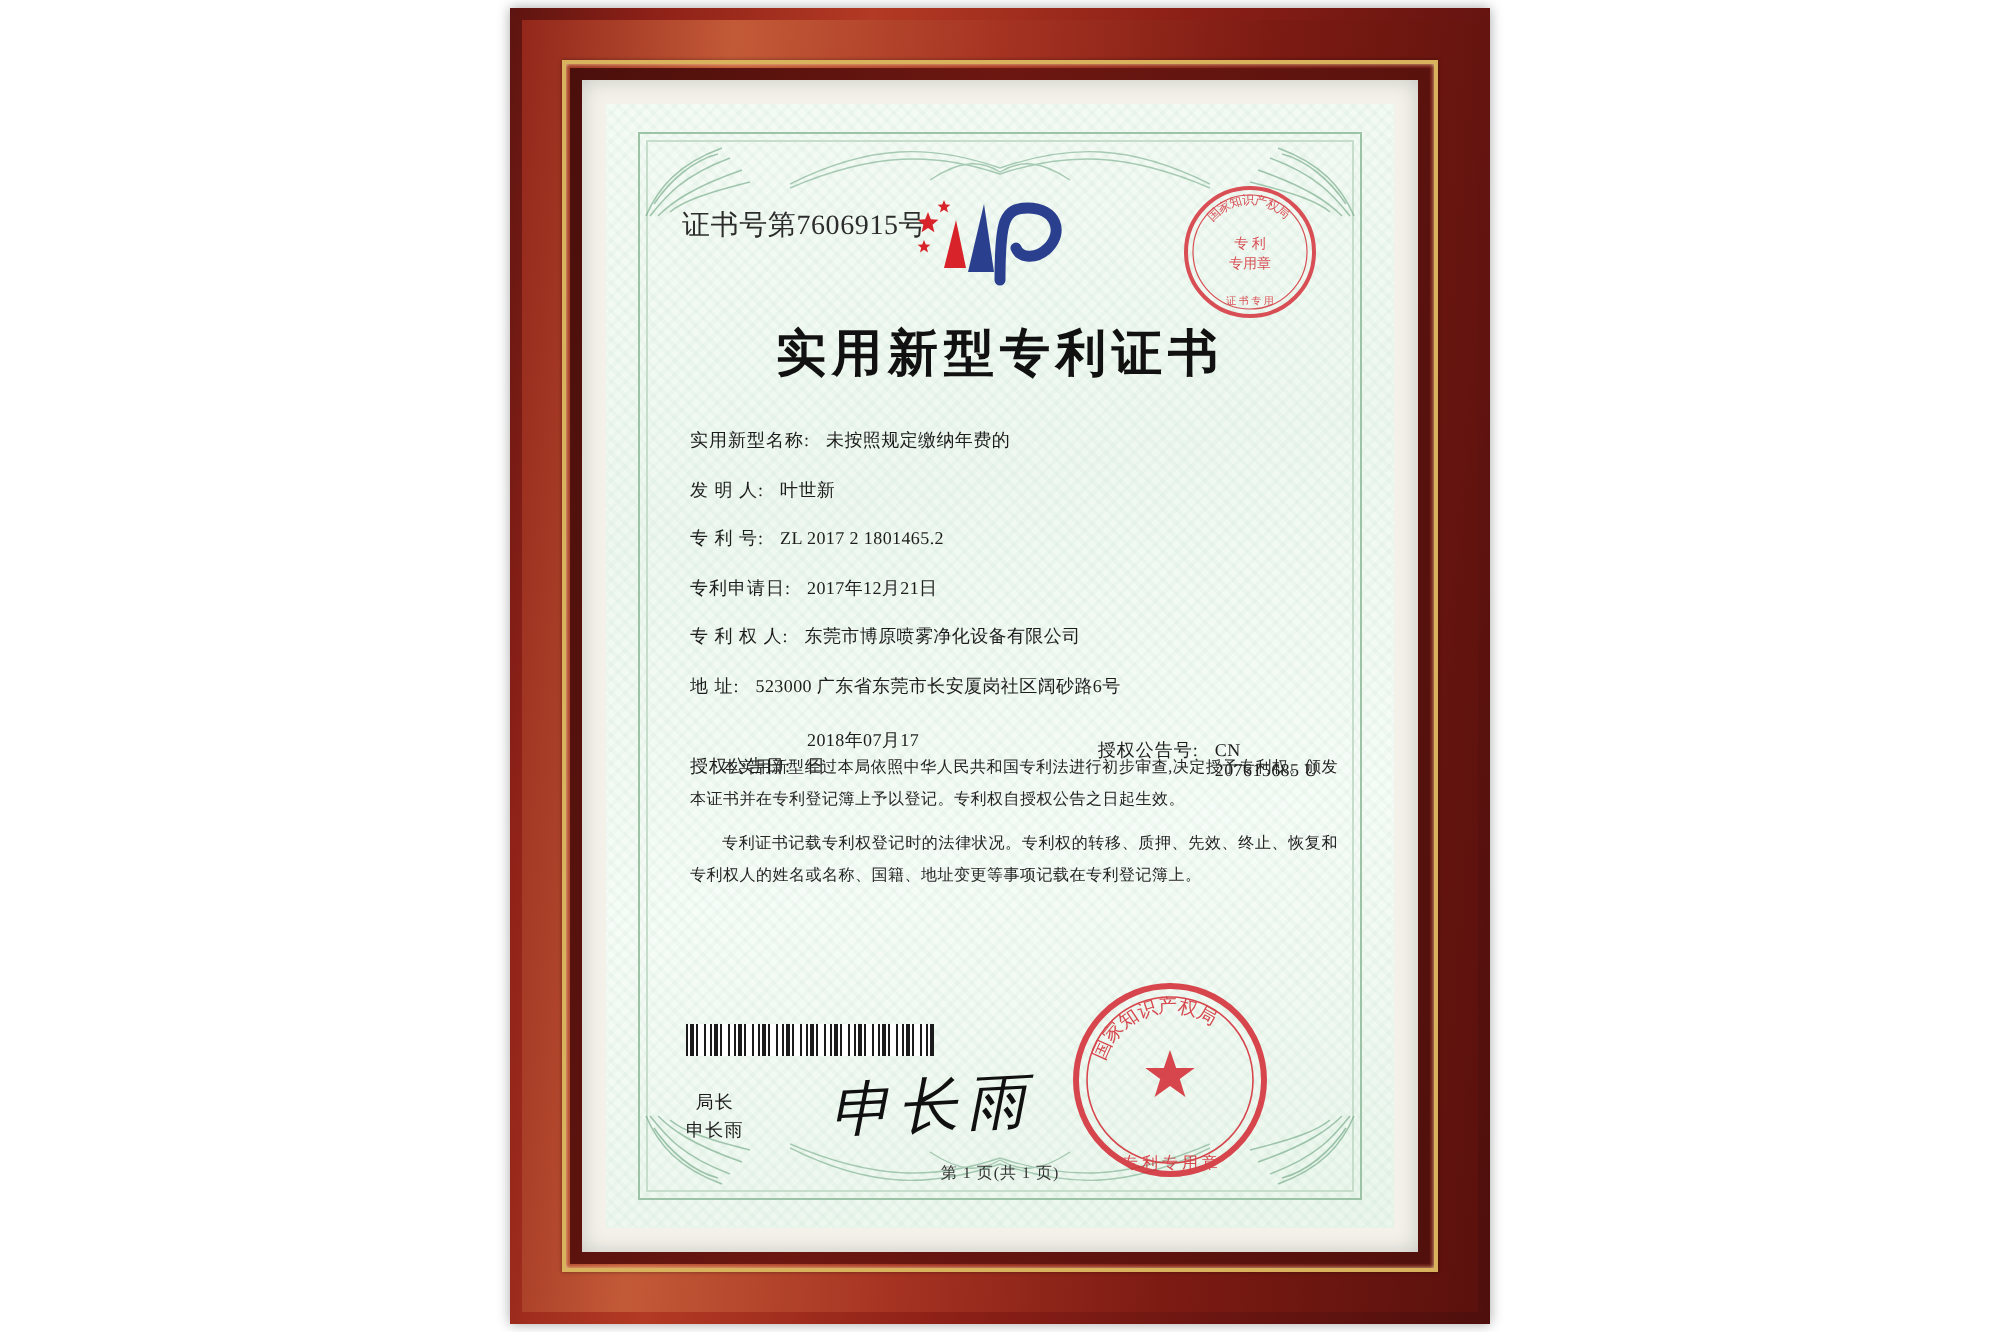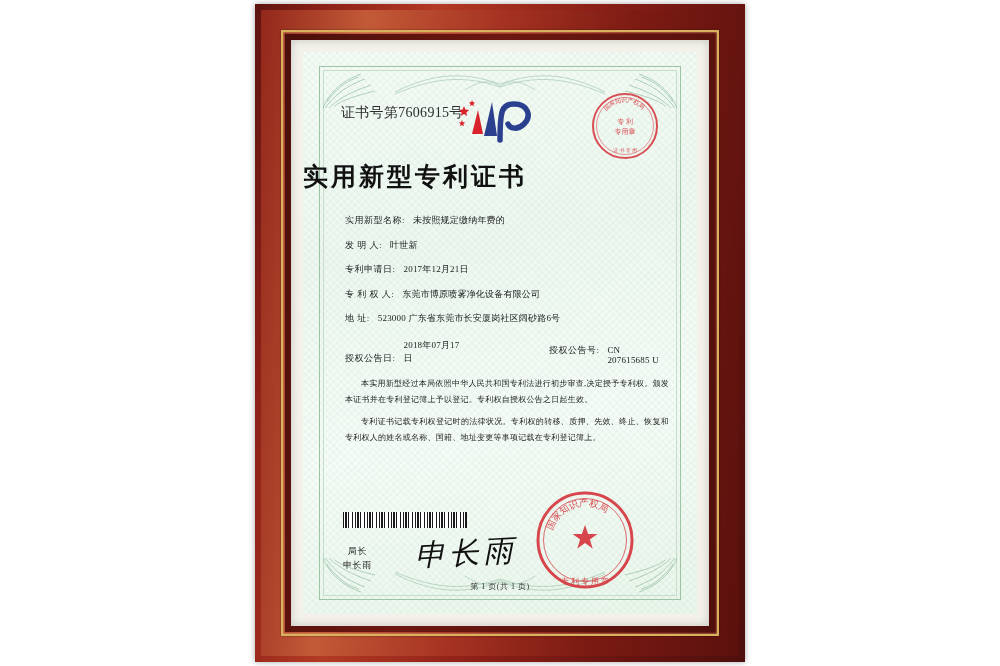--- a/index.html
+++ b/index.html
@@ -160,21 +160,21 @@
     width: 72px;
     height: 72px;
   }
   .seal-top svg { width: 100%; height: 100%; display: block; }
 
   .cert-title {
     position: absolute;
     left: 0;
     right: 0;
     top: 108px;
-    text-align: left;
+    text-align: center;
     font-family: "Liberation Serif", serif;
     font-weight: bold;
     font-size: 25px;
     letter-spacing: 3px;
     color: #111;
   }
 
   .fields {
     position: absolute;
     left: 42px;
@@ -410,20 +410,24 @@
   <div class="fields">
     <div class="field-row">
       <span class="field-label">实用新型名称:</span>
       <span class="field-value">未按照规定缴纳年费的</span>
     </div>
     <div class="field-row">
       <span class="field-label">发 明 人:</span>
       <span class="field-value">叶世新</span>
     </div>
     <div class="field-row">
+      <span class="field-label">专 利 号:</span>
+      <span class="field-value">ZL 2017 2 1801465.2</span>
+    </div>
+    <div class="field-row">
       <span class="field-label">专利申请日:</span>
       <span class="field-value">2017年12月21日</span>
     </div>
     <div class="field-row">
       <span class="field-label">专 利 权 人:</span>
       <span class="field-value">东莞市博原喷雾净化设备有限公司</span>
     </div>
     <div class="field-row">
       <span class="field-label">地 址:</span>
       <span class="field-value">523000 广东省东莞市长安厦岗社区阔砂路6号</span>

